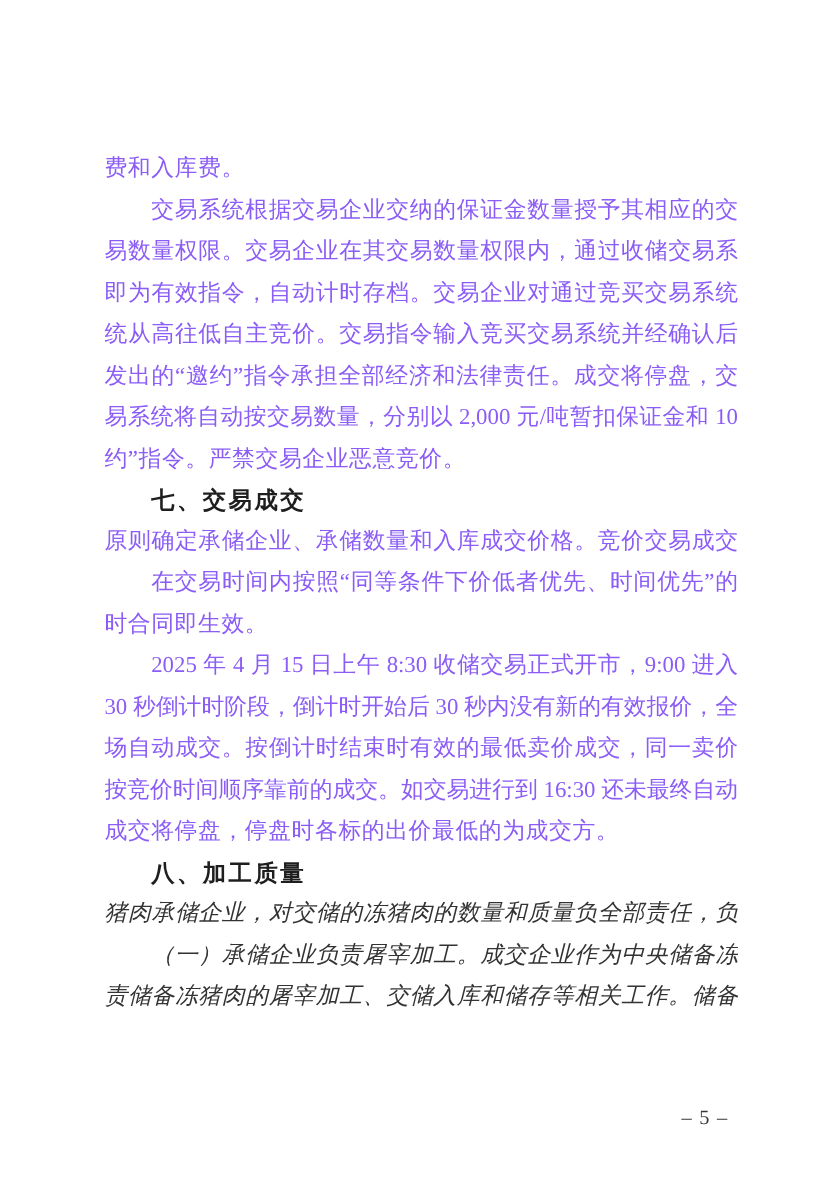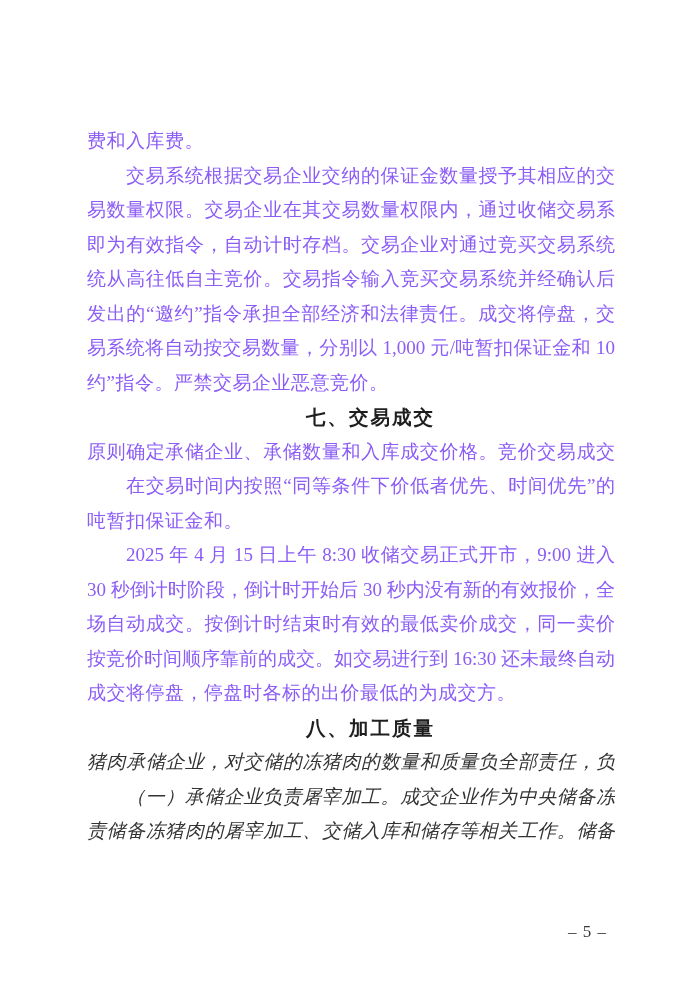--- a/index.html
+++ b/index.html
@@ -30,21 +30,20 @@
     overflow: hidden;
     white-space: pre-wrap;
   }
   .line.j {
     letter-spacing: 0;
     text-align: justify;
     text-align-last: justify;
   }
   .line.indent {
     padding-left: 39px;
-    text-align: center;
   }
   .line.heading {
     font-family: "Liberation Sans", "DejaVu Sans", sans-serif;
     font-weight: 700;
     font-size: 19.5px;
     color: #1e1e1e;
     letter-spacing: 2px;
   }
   .line.kaiti {
     font-style: italic;
@@ -66,26 +65,26 @@
 <body>
 
 <div class="page">
   <div class="doc">
       <div class="line body">费和入库费。</div>
       <div class="line body indent j">交易系统根据交易企业交纳的保证金数量授予其相应的交</div>
       <div class="line body j">易数量权限。交易企业在其交易数量权限内，通过收储交易系</div>
       <div class="line body j">即为有效指令，自动计时存档。交易企业对通过竞买交易系统</div>
       <div class="line body j">统从高往低自主竞价。交易指令输入竞买交易系统并经确认后</div>
       <div class="line body j">发出的“邀约”指令承担全部经济和法律责任。成交将停盘，交</div>
-      <div class="line body j">易系统将自动按交易数量，分别以 1,000 元/吨暂扣保证金和 10</div>
+      <div class="line body j">易系统将自动按交易数量，分别以 2,000 元/吨暂扣保证金和 10</div>
       <div class="line body">约”指令。严禁交易企业恶意竞价。</div>
       <div class="line heading indent">七、交易成交</div>
       <div class="line body j">原则确定承储企业、承储数量和入库成交价格。竞价交易成交</div>
       <div class="line body indent j">在交易时间内按照“同等条件下价低者优先、时间优先”的</div>
-      <div class="line body">吨暂扣保证金和。</div>
+      <div class="line body">时合同即生效。</div>
       <div class="line body indent j">2025 年 4 月 15 日上午 8:30 收储交易正式开市，9:00 进入</div>
       <div class="line body j">30 秒倒计时阶段，倒计时开始后 30 秒内没有新的有效报价，全</div>
       <div class="line body j">场自动成交。按倒计时结束时有效的最低卖价成交，同一卖价</div>
       <div class="line body j">按竞价时间顺序靠前的成交。如交易进行到 16:30 还未最终自动</div>
       <div class="line body">成交将停盘，停盘时各标的出价最低的为成交方。</div>
       <div class="line heading indent">八、加工质量</div>
       <div class="line kaiti j">猪肉承储企业，对交储的冻猪肉的数量和质量负全部责任，负</div>
       <div class="line kaiti indent j">（一）承储企业负责屠宰加工。成交企业作为中央储备冻</div>
       <div class="line kaiti j">责储备冻猪肉的屠宰加工、交储入库和储存等相关工作。储备</div>
     </div>

